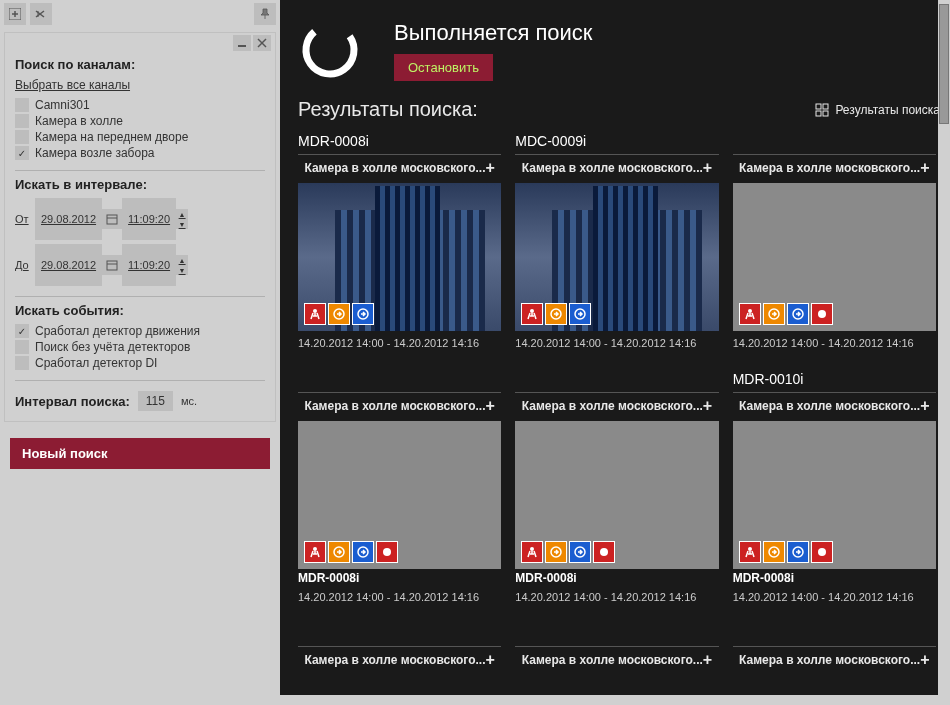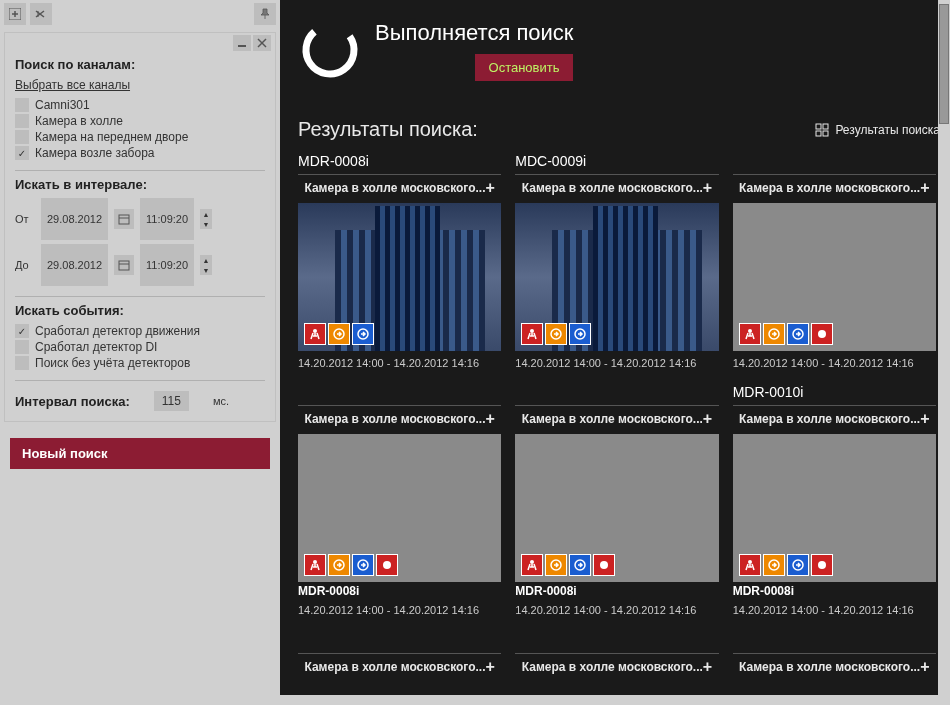--- a/index.html
+++ b/index.html
@@ -14,33 +14,33 @@
 .panel-tb { display: flex; justify-content: flex-end; gap: 2px; padding: 2px 4px 0 4px; }
 .win-btn { width: 18px; height: 16px; background: #bdbdbd; display: flex; align-items: center; justify-content: center; font-size: 10px; cursor: pointer; }
 .panel-body { padding: 6px 10px 10px 10px; }
 .sec-title { font-weight: bold; font-size: 13px; color: #222; margin-top: 6px; margin-bottom: 6px; }
 .sec-title.first { margin-top: 0; }
 .sel-all { text-decoration: underline; color: #333; cursor: pointer; margin-bottom: 4px; display: inline-block; }
 .chk-row { display: flex; align-items: center; gap: 6px; margin: 2px 0; }
 .chk { width: 14px; height: 14px; background: #bdbdbd; display: flex; align-items: center; justify-content: center; font-size: 10px; color: #333; }
 .chk .mark { visibility: hidden; }
 .chk.checked .mark { visibility: visible; }
-.date-row { display: flex; align-items: center; gap: 6px; margin: 4px 0; font-size: 11px; }
+.date-row { display: flex; align-items: center; margin: 4px 0; font-size: 11px; text-decoration: underline; }
 .date-lbl { width: 20px; }
 .date-input { background: #bdbdbd; padding: 15px 6px; font-size: 11px; }
 .cal-btn { width: 20px; height: 20px; background: #bdbdbd; display: flex; align-items: center; justify-content: center; }
 .spin { display: flex; flex-direction: column; }
 .spin-btn { width: 12px; height: 10px; background: #bdbdbd; display: flex; align-items: center; justify-content: center; font-size: 7px; line-height: 1; }
-.interval-row { display: flex; align-items: center; gap: 24px; margin-top: 10px; }
+.interval-row { display: flex; align-items: center; gap: 8px; margin-top: 10px; }
 .interval-input { background: #bdbdbd; padding: 3px 8px; font-size: 12px; }
 .new-search-btn { margin: 12px 10px; background: #8c1c33; color: #fff; padding: 8px 12px; font-size: 13px; font-weight: bold; cursor: pointer; display: inline-block; }
 .hr { border-top: 1px solid #b0b0b0; margin: 10px 0 4px 0; }
 
 .main { flex: 1; background: #1a1a1a; color: #e8e8e8; padding: 18px 10px 0 18px; overflow: hidden; display: flex; flex-direction: column; position: relative; }
-.search-header { display: flex; align-items: center; gap: 13px; margin-bottom: 36px; text-align: right; }
+.search-header { display: flex; align-items: center; gap: 32px; margin-bottom: 16px; }
 .spinner { width: 64px; height: 64px; }
 .sh-text h1 { font-size: 22px; font-weight: normal; color: #fff; margin-bottom: 8px; }
 .stop-btn { background: #8c1c33; color: #bef264; padding: 6px 14px; font-size: 13px; cursor: pointer; display: inline-block; }
 .results-bar { display: flex; justify-content: space-between; align-items: center; margin-bottom: 12px; }
 .results-title { font-size: 20px; font-weight: normal; }
 .results-link { font-size: 12px; color: #e8e8e8; display: flex; align-items: center; gap: 6px; cursor: pointer; }
 .grid-icon { width: 14px; height: 14px; }
 .results-grid { display: grid; grid-template-columns: 1fr 1fr 1fr; gap: 10px 14px; overflow-y: auto; flex: 1; padding-right: 4px; padding-bottom: 18px; }
 .cell { display: flex; flex-direction: column; }
 .group-label { font-size: 14px; color: #fff; border-bottom: 1px solid #555; padding-bottom: 4px; margin-bottom: 2px; min-height: 22px; }
@@ -173,27 +173,27 @@
             <div class="chk-row">
               <div class="chk checked">
                 <span class="mark">✓</span>
               </div>
               <span>Сработал детектор движения</span>
             </div>
             <div class="chk-row">
               <div class="chk">
                 <span class="mark">✓</span>
               </div>
+              <span>Поиск без учёта детекторов</span>
+            </div>
+            <div class="chk-row">
+              <div class="chk">
+                <span class="mark">✓</span>
+              </div>
               <span>Сработал детектор DI</span>
-            </div>
-            <div class="chk-row">
-              <div class="chk">
-                <span class="mark">✓</span>
-              </div>
-              <span>Поиск без учёта детекторов</span>
             </div>
           </div>
         <div class="hr"></div>
         <div class="interval-row">
           <span class="sec-title" style="margin:0">Интервал поиска:</span>
           <span class="interval-input">115</span>
           <span style="font-size:11px">мс.</span>
         </div>
       </div>
     </div>

